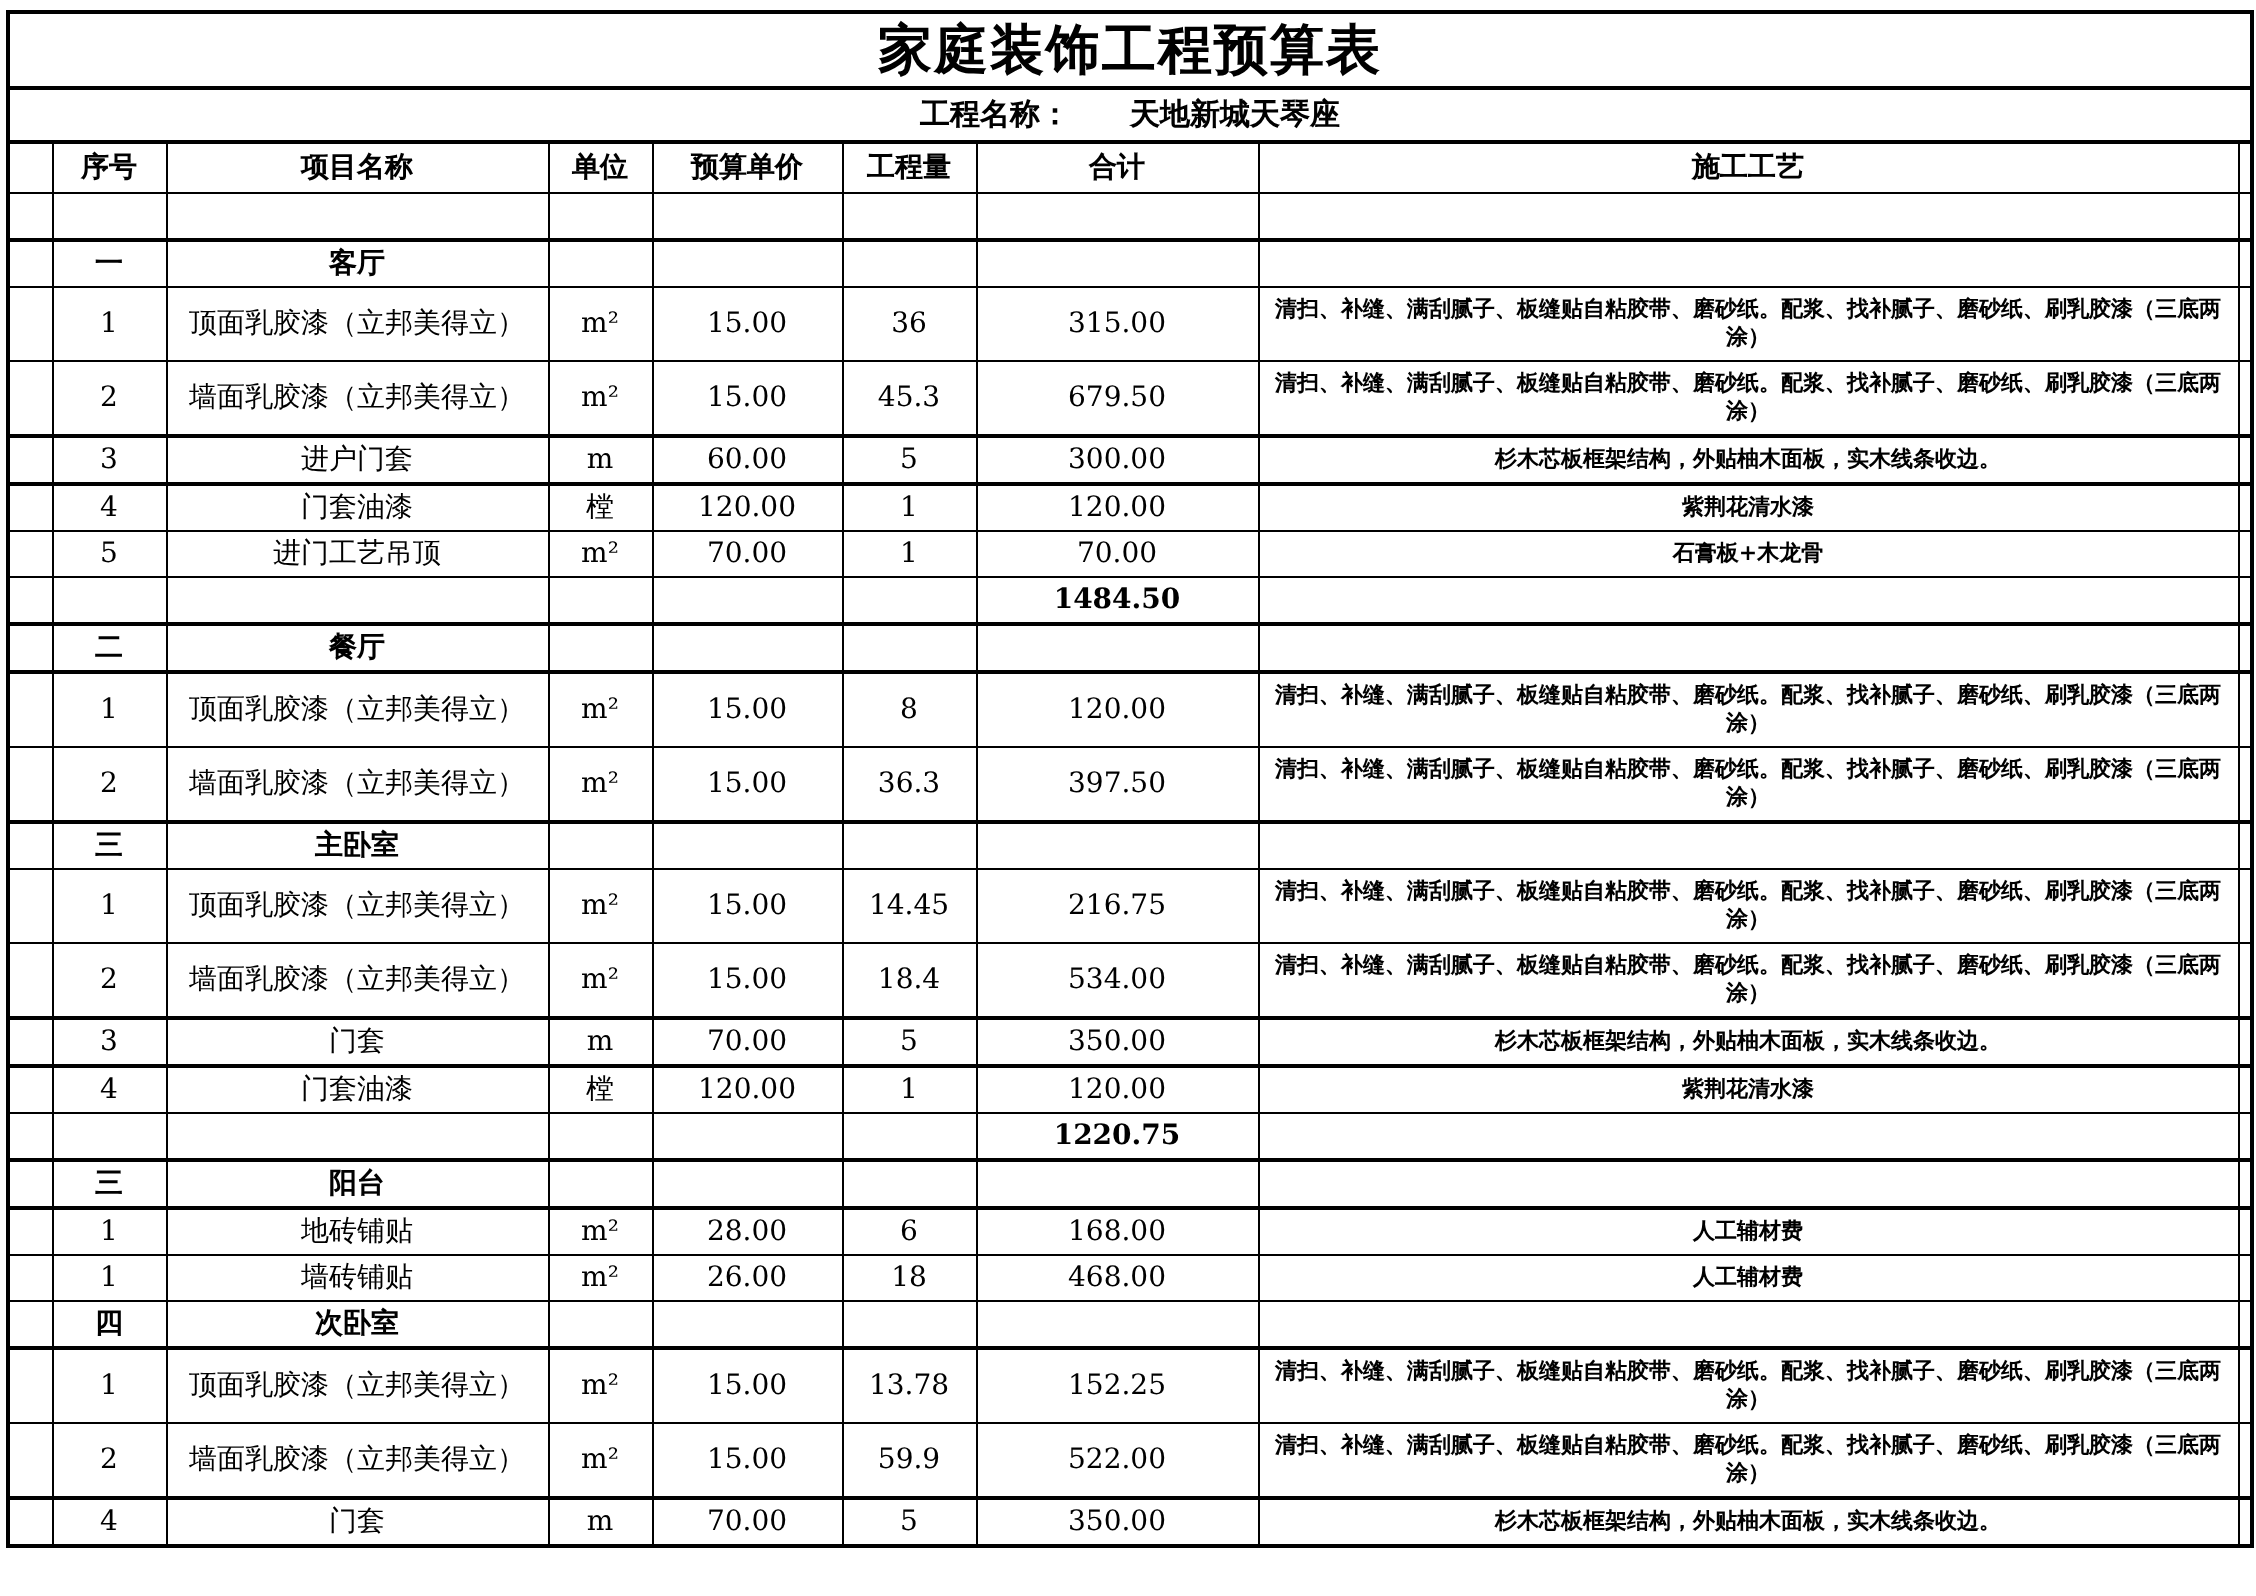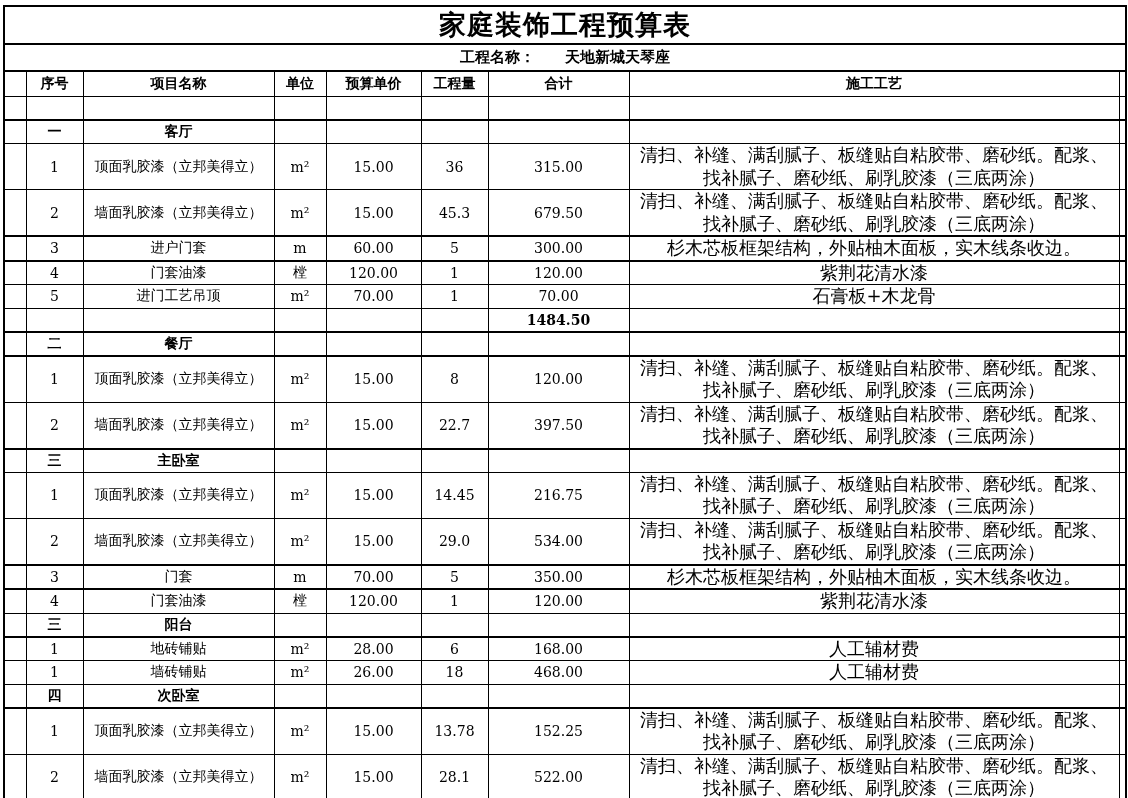--- a/index.html
+++ b/index.html
@@ -43,21 +43,21 @@
   tr.name-row .proj-value { margin-left: 30px; }
   tr.head-row td {
     height: 24px;
     font-size: 14px;
     font-weight: bold;
     margin-left: 46px;
   }
   tr.r td  { height: 22px; }
   tr.r2 td { height: 36px; }
   tr.hb td { border-bottom-width: 2px; }
-  td.c-process { font-size: 18px; line-height: 1.25; padding: 0 6px; }
+  td.c-process { font-size: 11px; line-height: 1.25; padding: 0 6px; font-weight: bold; }
   tr.t-section td.c-no, tr.t-section td.c-name { font-weight: bold; }
   tr.t-subtotal td.c-total { font-weight: bold; }
 </style>
 </head>
 <body>
 
 <div class="sheet">
   <table class="budget">
     <colgroup>
       <col style="width:22px">
@@ -201,21 +201,21 @@
           <td class="c-total">120.00</td>
           <td class="c-process">清扫、补缝、满刮腻子、板缝贴自粘胶带、磨砂纸。配浆、找补腻子、磨砂纸、刷乳胶漆（三底两涂）</td>
           <td class="c-mr"></td>
         </tr>
         <tr class="r2 t-item2 hb">
           <td class="c-ml"></td>
           <td class="c-no">2</td>
           <td class="c-name">墙面乳胶漆（立邦美得立）</td>
           <td class="c-unit">m²</td>
           <td class="c-price">15.00</td>
-          <td class="c-qty">22.7</td>
+          <td class="c-qty">36.3</td>
           <td class="c-total">397.50</td>
           <td class="c-process">清扫、补缝、满刮腻子、板缝贴自粘胶带、磨砂纸。配浆、找补腻子、磨砂纸、刷乳胶漆（三底两涂）</td>
           <td class="c-mr"></td>
         </tr>
         <tr class="r t-section">
           <td class="c-ml"></td>
           <td class="c-no">三</td>
           <td class="c-name">主卧室</td>
           <td class="c-unit"></td>
           <td class="c-price"></td>
@@ -234,21 +234,21 @@
           <td class="c-total">216.75</td>
           <td class="c-process">清扫、补缝、满刮腻子、板缝贴自粘胶带、磨砂纸。配浆、找补腻子、磨砂纸、刷乳胶漆（三底两涂）</td>
           <td class="c-mr"></td>
         </tr>
         <tr class="r2 t-item2 hb">
           <td class="c-ml"></td>
           <td class="c-no">2</td>
           <td class="c-name">墙面乳胶漆（立邦美得立）</td>
           <td class="c-unit">m²</td>
           <td class="c-price">15.00</td>
-          <td class="c-qty">29.0</td>
+          <td class="c-qty">18.4</td>
           <td class="c-total">534.00</td>
           <td class="c-process">清扫、补缝、满刮腻子、板缝贴自粘胶带、磨砂纸。配浆、找补腻子、磨砂纸、刷乳胶漆（三底两涂）</td>
           <td class="c-mr"></td>
         </tr>
         <tr class="r t-item hb">
           <td class="c-ml"></td>
           <td class="c-no">3</td>
           <td class="c-name">门套</td>
           <td class="c-unit">m</td>
           <td class="c-price">70.00</td>
@@ -261,20 +261,31 @@
           <td class="c-ml"></td>
           <td class="c-no">4</td>
           <td class="c-name">门套油漆</td>
           <td class="c-unit">樘</td>
           <td class="c-price">120.00</td>
           <td class="c-qty">1</td>
           <td class="c-total">120.00</td>
           <td class="c-process">紫荆花清水漆</td>
           <td class="c-mr"></td>
         </tr>
+        <tr class="r t-subtotal hb">
+          <td class="c-ml"></td>
+          <td class="c-no"></td>
+          <td class="c-name"></td>
+          <td class="c-unit"></td>
+          <td class="c-price"></td>
+          <td class="c-qty"></td>
+          <td class="c-total">1220.75</td>
+          <td class="c-process"></td>
+          <td class="c-mr"></td>
+        </tr>
         <tr class="r t-section hb">
           <td class="c-ml"></td>
           <td class="c-no">三</td>
           <td class="c-name">阳台</td>
           <td class="c-unit"></td>
           <td class="c-price"></td>
           <td class="c-qty"></td>
           <td class="c-total"></td>
           <td class="c-process"></td>
           <td class="c-mr"></td>
@@ -322,21 +333,21 @@
           <td class="c-total">152.25</td>
           <td class="c-process">清扫、补缝、满刮腻子、板缝贴自粘胶带、磨砂纸。配浆、找补腻子、磨砂纸、刷乳胶漆（三底两涂）</td>
           <td class="c-mr"></td>
         </tr>
         <tr class="r2 t-item2 hb">
           <td class="c-ml"></td>
           <td class="c-no">2</td>
           <td class="c-name">墙面乳胶漆（立邦美得立）</td>
           <td class="c-unit">m²</td>
           <td class="c-price">15.00</td>
-          <td class="c-qty">28.1</td>
+          <td class="c-qty">59.9</td>
           <td class="c-total">522.00</td>
           <td class="c-process">清扫、补缝、满刮腻子、板缝贴自粘胶带、磨砂纸。配浆、找补腻子、磨砂纸、刷乳胶漆（三底两涂）</td>
           <td class="c-mr"></td>
         </tr>
         <tr class="r t-item hb">
           <td class="c-ml"></td>
           <td class="c-no">4</td>
           <td class="c-name">门套</td>
           <td class="c-unit">m</td>
           <td class="c-price">70.00</td>

